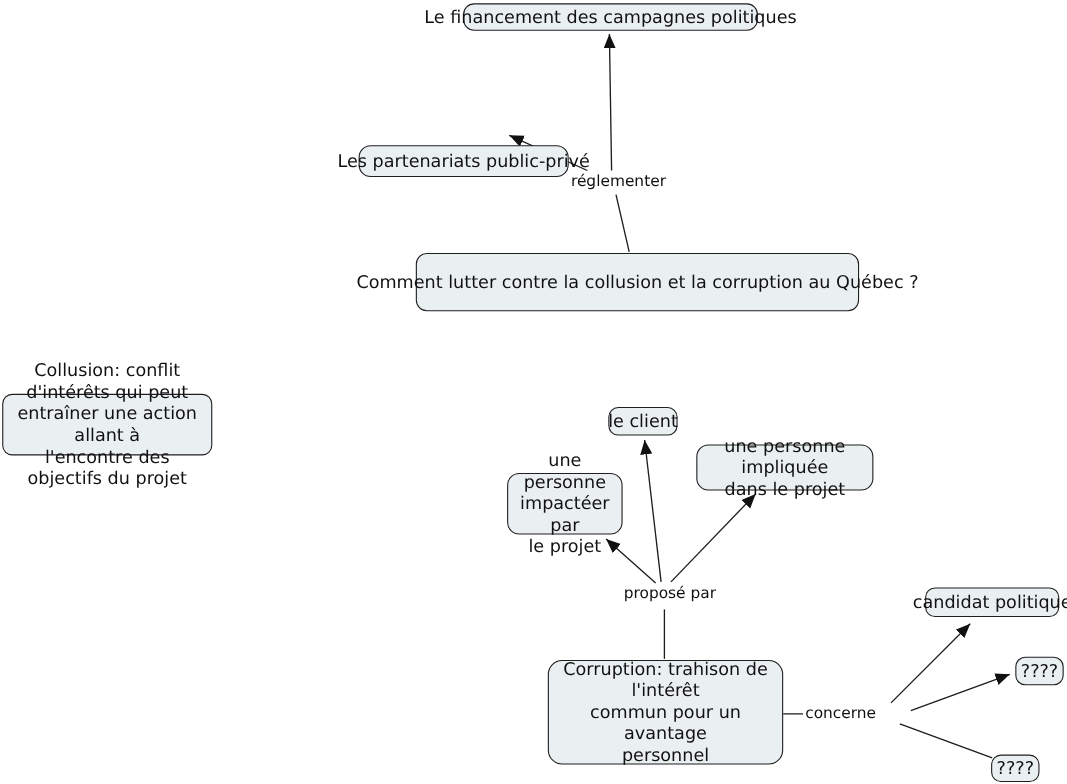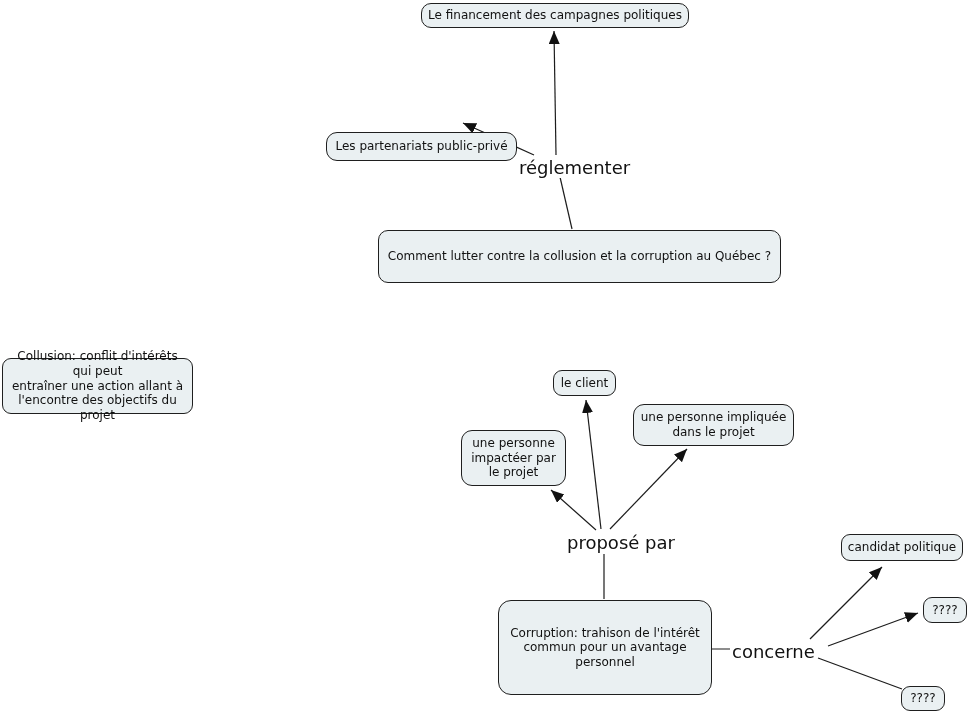--- a/index.html
+++ b/index.html
@@ -16,29 +16,29 @@
   .node {
     position: absolute;
     box-sizing: border-box;
     display: flex;
     align-items: center;
     justify-content: center;
     text-align: center;
     background: #eaf0f2;
     border: 1px solid #1f1f1f;
     border-radius: 9px;
-    font-size: 12px;
+    font-size: 16px;
     line-height: 1.22;
     padding: 1px 4px;
   }
   .single { white-space: nowrap; }
   .multi  { white-space: pre-line; }
   .phrase {
     position: absolute;
-    font-size: 18px;
+    font-size: 14px;
     background: #ffffff;
     padding: 0 2px;
     white-space: nowrap;
   }
   
   .n-financement  { left: 421px; top: 3px;   width: 268px; height: 25px; border-radius: 10px; }
   .n-partenariats { left: 326px; top: 88px;  width: 191px; height: 29px; border-radius: 11px; margin-top: 44px; }
   .n-question     { left: 378px; top: 230px; width: 403px; height: 53px; border-radius: 10px; }
   .n-collusion    { left: 2px;   top: 358px; width: 191px; height: 56px; border-radius: 9px;  }
   .n-client       { left: 553px; top: 370px; width: 63px;  height: 26px; border-radius: 9px;  }

